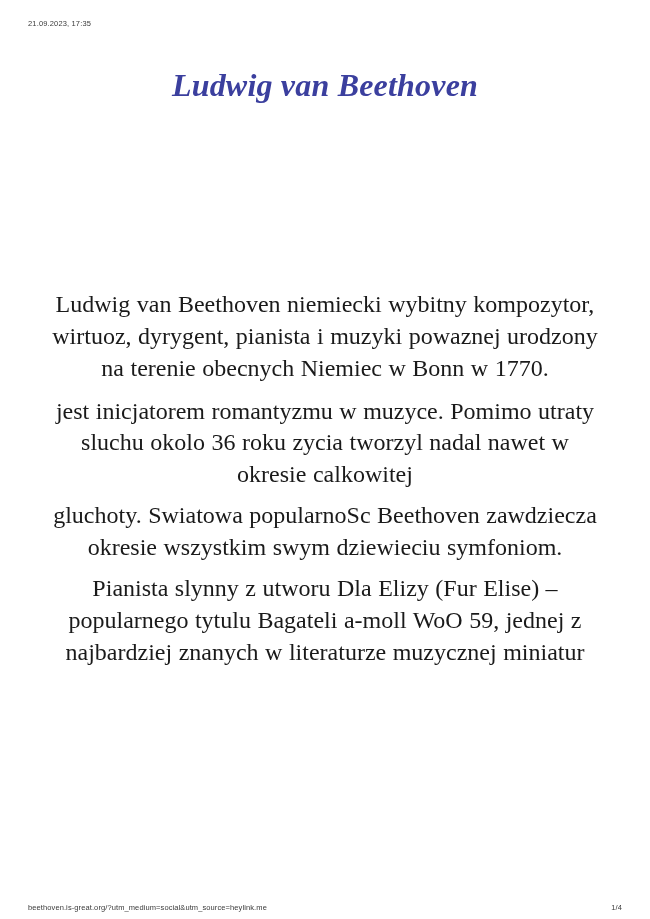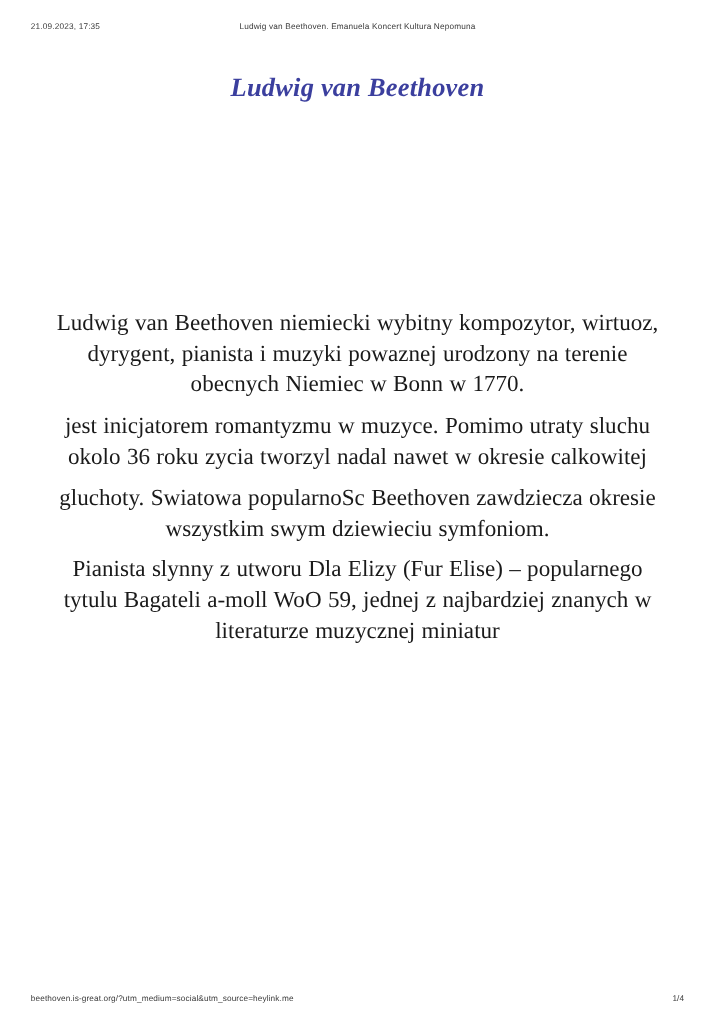--- a/index.html
+++ b/index.html
@@ -85,21 +85,21 @@
     bottom: 46px;
   }
 
   .doc-title {
     margin: 0;
     padding-top: 17px;
     text-align: center;
     font-family: "Liberation Serif", "DejaVu Serif", serif;
     font-weight: bold;
     font-style: italic;
-    font-size: 24px;
+    font-size: 32px;
     line-height: 1.15;
     letter-spacing: 0.2px;
     color: #3b3f9e;
   }
 
   
   .media-placeholder {
     width: 100%;
     height: 185px;
     background: #ffffff;
@@ -107,37 +107,36 @@
 
   .body-copy {
     font-family: "Liberation Serif", "DejaVu Serif", serif;
     color: #1a1a1a;
     text-align: center;
   }
 
   .body-copy p {
     margin: 0 0 9px 0;
     padding: 0 18px;
-    font-size: 21px;
+    font-size: 24px;
     line-height: 1.33;
     text-align: center;
     word-spacing: 0.5px;
   }
   .body-copy p.p-first {
     margin-bottom: 11px;
   }
 </style>
 </head>
 <body>
 
 <div class="page">
 
   <div class="print-header">
     <span class="ph-date">21.09.2023, 17:35</span>
-    <span class="ph-title">Ludwig van Beethoven. Emanuela Koncert Kultura Nepomuna</span>
   </div>
 
   <div class="content">
 
     <h1 class="doc-title">Ludwig van Beethoven</h1>
 
     <div class="media-placeholder"></div>
 
     <div class="body-copy">
       <p class="p-first">Ludwig van Beethoven niemiecki wybitny kompozytor, wirtuoz, dyrygent, pianista i muzyki powaznej urodzony na terenie obecnych Niemiec w Bonn w 1770.</p>

